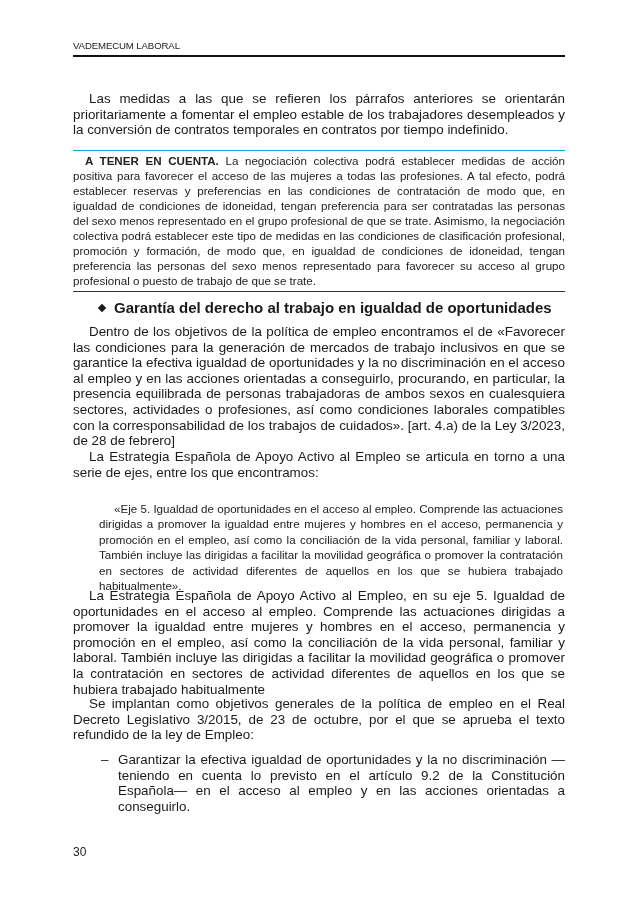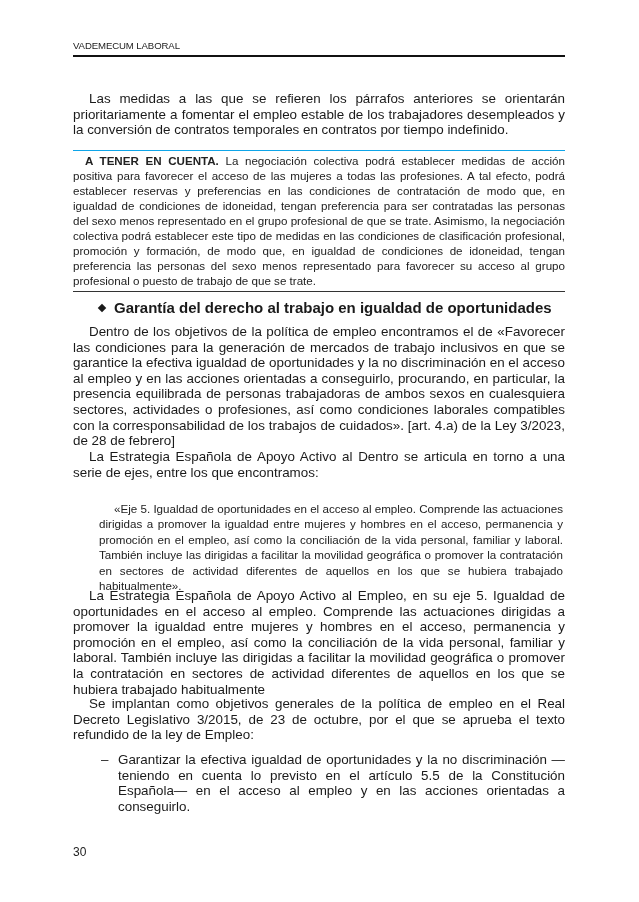--- a/index.html
+++ b/index.html
@@ -39,29 +39,29 @@
   <p id="p1" class="body-text indent">Las medidas a las que se refieren los párrafos anteriores se orientarán prioritariamente a fomentar el empleo estable de los trabajadores desempleados y la conversión de contratos temporales en contratos por tiempo indefinido.</p>
 
   <div class="note-box">
     <p class="note-text"><span class="note-label">A TENER EN CUENTA.</span><span> La negociación colectiva podrá establecer medidas de acción positiva para favorecer el acceso de las mujeres a todas las profesiones. A tal efecto, podrá establecer reservas y preferencias en las condiciones de contratación de modo que, en igualdad de condiciones de idoneidad, tengan preferencia para ser contratadas las personas del sexo menos representado en el grupo profesional de que se trate. Asimismo, la negociación colectiva podrá establecer este tipo de medidas en las condiciones de clasificación profesional, promoción y formación, de modo que, en igualdad de condiciones de idoneidad, tengan preferencia las personas del sexo menos representado para favorecer su acceso al grupo profesional o puesto de trabajo de que se trate.</span></p>
   </div>
 
   <h2 class="section-heading"><span class="diamond"></span><span>Garantía del derecho al trabajo en igualdad de oportunidades</span></h2>
 
   <p id="p2" class="body-text indent">Dentro de los objetivos de la política de empleo encontramos el de «Favorecer las condiciones para la generación de mercados de trabajo inclusivos en que se garantice la efectiva igualdad de oportunidades y la no discriminación en el acceso al empleo y en las acciones orientadas a conseguirlo, procurando, en particular, la presencia equilibrada de personas trabajadoras de ambos sexos en cualesquiera sectores, actividades o profesiones, así como condiciones laborales compatibles con la corresponsabilidad de los trabajos de cuidados». [art. 4.a) de la Ley 3/2023, de 28 de febrero]</p>
 
-  <p id="p3" class="body-text indent">La Estrategia Española de Apoyo Activo al Dentro se articula en torno a una serie de ejes, entre los que encontramos:</p>
+  <p id="p3" class="body-text indent">La Estrategia Española de Apoyo Activo al Empleo se articula en torno a una serie de ejes, entre los que encontramos:</p>
 
   <p class="quote">«Eje 5. Igualdad de oportunidades en el acceso al empleo. Comprende las actuaciones dirigidas a promover la igualdad entre mujeres y hombres en el acceso, permanencia y promoción en el empleo, así como la conciliación de la vida personal, familiar y laboral. También incluye las dirigidas a facilitar la movilidad geográfica o promover la contratación en sectores de actividad diferentes de aquellos en los que se hubiera trabajado habitualmente».</p>
 
   <p id="p4" class="body-text indent">La Estrategia Española de Apoyo Activo al Empleo, en su eje 5. Igualdad de oportunidades en el acceso al empleo. Comprende las actuaciones dirigidas a promover la igualdad entre mujeres y hombres en el acceso, permanencia y promoción en el empleo, así como la conciliación de la vida personal, familiar y laboral. También incluye las dirigidas a facilitar la movilidad geográfica o promover la contratación en sectores de actividad diferentes de aquellos en los que se hubiera trabajado habitualmente</p>
 
   <p class="p5 body-text indent">Se implantan como objetivos generales de la política de empleo en el Real Decreto Legislativo 3/2015, de 23 de octubre, por el que se aprueba el texto refundido de la ley de Empleo:</p>
 
   <ul class="dash-list">
     <li class="dash-item">
       <span class="dash-marker">–</span>
-      <span>Garantizar la efectiva igualdad de oportunidades y la no discriminación —teniendo en cuenta lo previsto en el artículo 5.5 de la Constitución Española— en el acceso al empleo y en las acciones orientadas a conseguirlo.</span>
+      <span>Garantizar la efectiva igualdad de oportunidades y la no discriminación —teniendo en cuenta lo previsto en el artículo 9.2 de la Constitución Española— en el acceso al empleo y en las acciones orientadas a conseguirlo.</span>
     </li>
   </ul>
 
   <div class="page-number">30</div>
 </div>
 
 </body></html>

